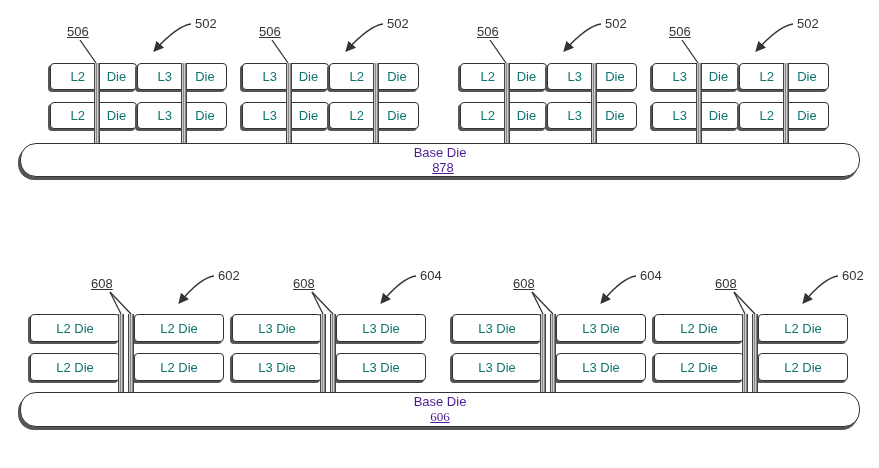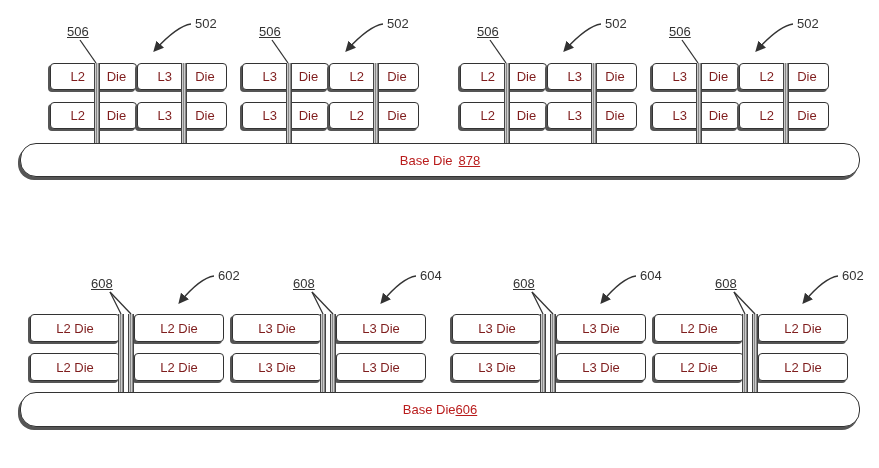--- a/index.html
+++ b/index.html
@@ -1,21 +1,21 @@
 <!DOCTYPE html>
 <html><head>
 <meta charset="utf-8">
 <style>
   html, body { margin:0; padding:0; background:#ffffff; }
   body { width:879px; height:468px; position:relative; overflow:hidden; font-family:"Liberation Sans", sans-serif; color:#222; }
   #canvas { position:absolute; left:0; top:0; width:879px; height:468px; }
   .blk { position:absolute; box-sizing:border-box; background:#fff; border:1.5px solid #333; border-radius:4px;
-         box-shadow: -2px 2px 0 #555; display:flex; align-items:center; justify-content:center; font-size:13px; color:#7f1d1d; }
+         box-shadow: -2px 2px 0 #555; display:flex; align-items:center; justify-content:center; font-size:13px; color:#0f766e; }
   .base { position:absolute; box-sizing:border-box; background:#fff; border:1.5px solid #333; border-radius:16px;
-          box-shadow: -2px 3px 0 #555; display:flex; align-items:center; justify-content:center; font-size:13px; color:#b91c1c; }
+          box-shadow: -2px 3px 0 #555; display:flex; align-items:center; justify-content:center; font-size:13px; color:#4c1d95;flex-direction:column; }
   .ref { position:absolute; font-size:13px; color:#333; }
   .ul { text-decoration:underline; }
   .bridge { position:absolute; box-sizing:border-box; border-left:1.5px solid #444; border-right:1.5px solid #444;
             background:repeating-linear-gradient(90deg,#ccc 0 1px,#888 1px 2px); }
   svg.ov { position:absolute; left:0; top:0; pointer-events:none; }
 </style>
 </head>
 <body>
 
 <div id="canvas">
@@ -130,21 +130,21 @@
     <div class="blk" style="left: 654px; top: 314px; width: 90px; height: 28px;">L2 Die</div>
     <div class="blk" style="left: 758px; top: 314px; width: 90px; height: 28px;">L2 Die</div>
     <div class="blk" style="left: 654px; top: 353px; width: 90px; height: 28px;">L2 Die</div>
     <div class="blk" style="left: 758px; top: 353px; width: 90px; height: 28px;">L2 Die</div>
     <div class="bridge" style="left: 742px; top: 314px; width: 6px; height: 78px;"></div>
     <div class="bridge" style="left: 752px; top: 314px; width: 6px; height: 78px;"></div>
     <div class="ref ul" style="left: 715px; top: 276px;">608</div>
     <div class="ref" style="left: 842px; top: 268px;">602</div>
     <div class="base" style="left: 20px; top: 392px; width: 840px; height: 35px;">
       <span>Base Die</span>
-      <span class="ul" style="margin-left: 0;">606</span>
+      <span class="ul" style="margin-left: 0; font-family: Liberation Serif, serif;">606</span>
     </div>
     <svg class="ov" width="879" height="468">
       <defs>
         <marker id="ah" markerWidth="10" markerHeight="10" refX="6" refY="4" orient="auto">
           <path d="M0,0 L8,4 L0,8 Z" fill="#333"></path>
         </marker>
       </defs>
       <line x1="80" y1="40" x2="96" y2="63" stroke="#333" stroke-width="1.3"></line>
       <path d="M191,24 Q177,26 155,50" fill="none" marker-end="url(#ah)" stroke="#333" stroke-width="1.3"></path>
       <line x1="272" y1="40" x2="288" y2="63" stroke="#333" stroke-width="1.3"></line>

